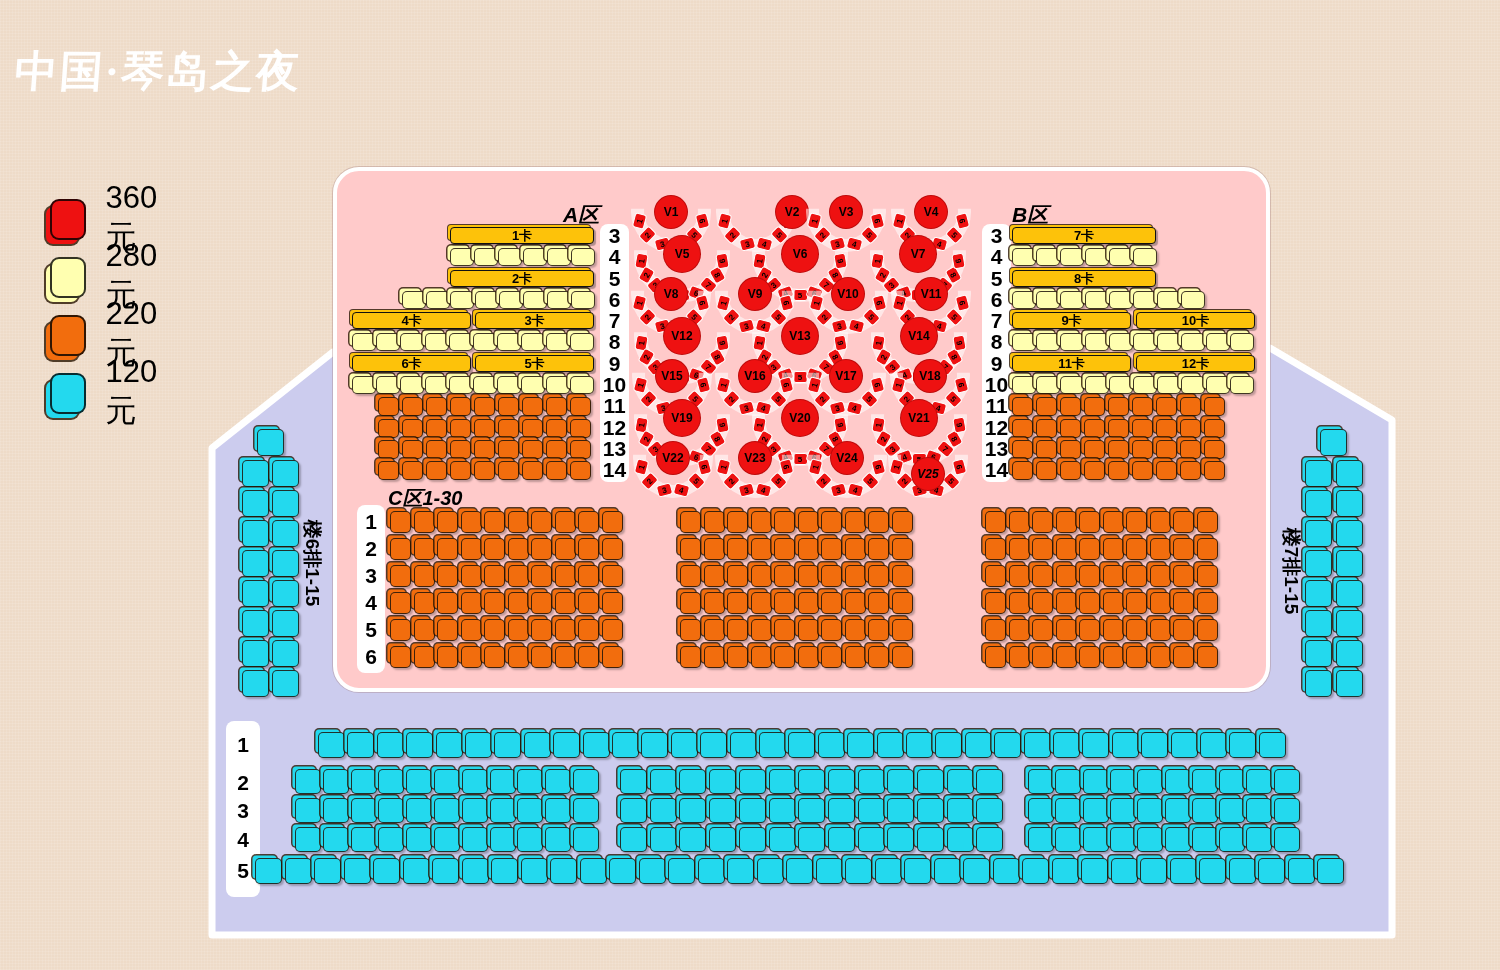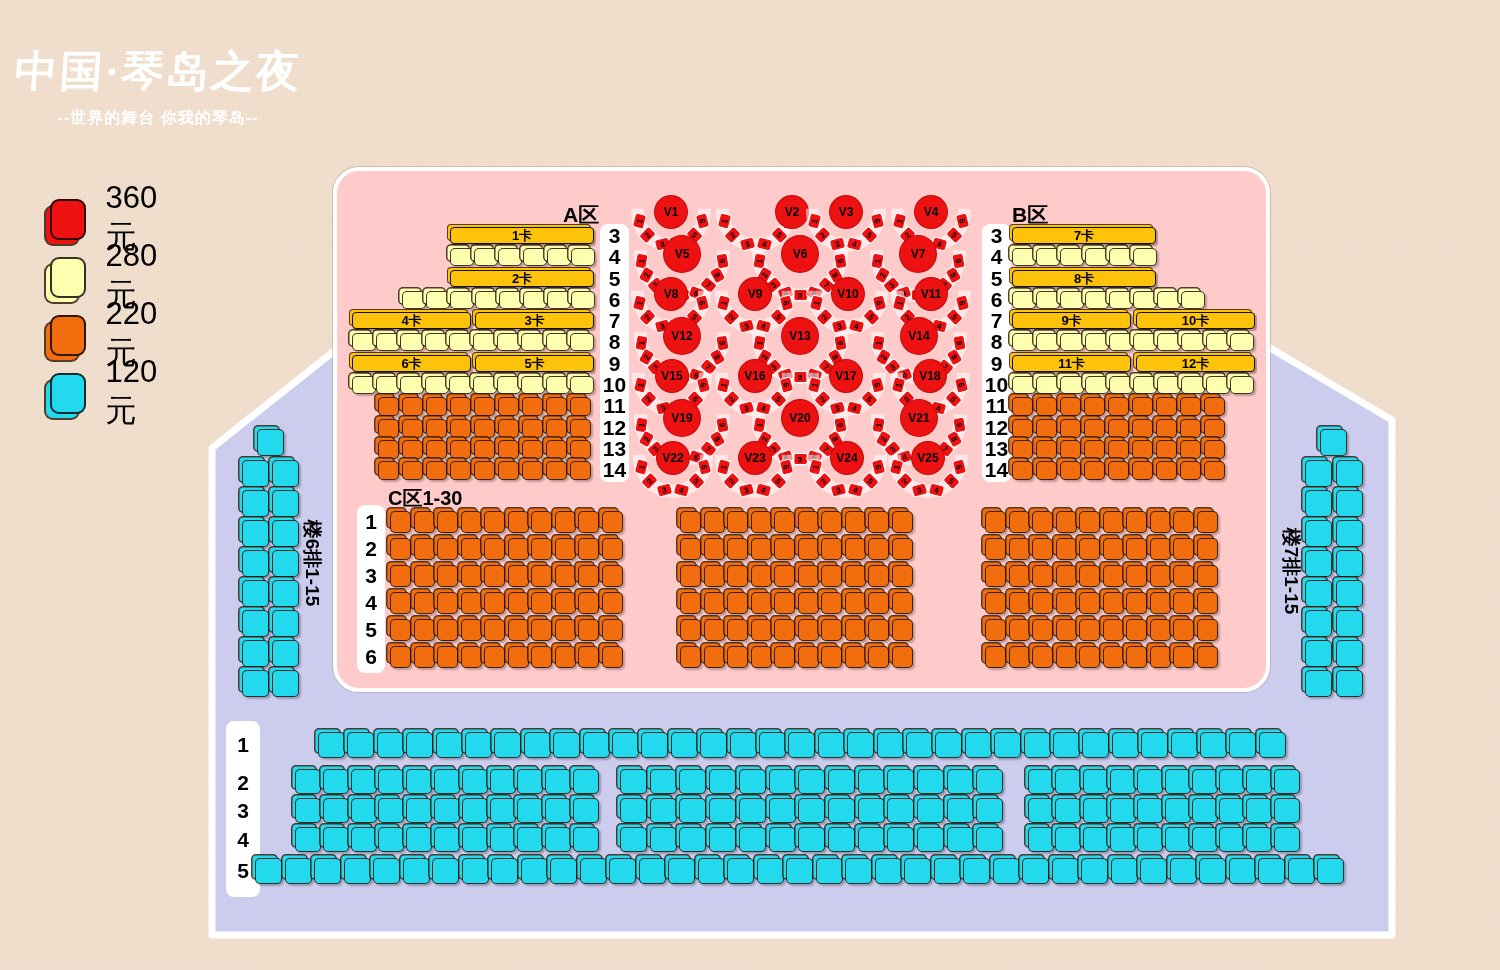--- a/index.html
+++ b/index.html
@@ -37,21 +37,21 @@
   .layer{position:absolute;left:0;top:0;width:1500px;height:970px;z-index:3;}
   .strip{position:absolute;background:#fff;border-radius:8px;}
   .rownum{position:absolute;transform:translate(-50%,-50%);font-size:21px;font-weight:bold;color:#000;white-space:nowrap;}
   .seat{position:absolute;border:1.5px solid rgba(30,20,10,.85);border-radius:5px;}
   .bar{
     position:absolute;height:17px;border:1.5px solid #111;border-radius:4px;
     display:flex;align-items:center;justify-content:center;
     font-size:13px;font-weight:bold;color:#000;
     box-shadow:-3px -3px 0 -1px var(--gold,#fdc20a), -3px -3px 0 0 rgba(40,20,0,.8), 1.5px 2px 1px rgba(0,0,0,.3);
   }
-  .sec-label{position:absolute;font-size:21px;font-weight:bold;color:#000;z-index:4;white-space:nowrap;}
+  .sec-label{position:absolute;font-size:21px;font-weight:bold;color:#000;z-index:4;white-space:nowrap;font-style:italic;}
   .vlabel{position:absolute;transform:translate(-50%,-50%) rotate(90deg);font-size:19px;font-weight:bold;color:#000;z-index:4;white-space:nowrap;}
   .vip-ring{position:absolute;border:13px solid rgba(255,255,255,.55);border-radius:50%;clip-path:inset(46% -4px -4px -4px);}
   .vip-circle{
     position:absolute;border-radius:50%;display:flex;align-items:center;justify-content:center;
     font-size:12px;font-weight:bold;color:#000;border:1px solid rgba(120,0,0,.4);
   }
   .vip-seat{
     position:absolute;width:15px;height:12px;border:1px solid #fff;border-radius:3px;
     display:flex;align-items:center;justify-content:center;
     font-size:8px;font-weight:bold;color:#000;
@@ -865,27 +865,26 @@
       <div class="vip-seat" style="left: 862.835px; top: 475.335px; background: rgb(238, 17, 17); transform: rotate(45deg);">5</div>
       <div class="vip-seat" style="left: 871.376px; top: 460.541px; background: rgb(238, 17, 17); transform: rotate(75deg);">6</div>
       <div class="vip-circle" style="left: 830px; top: 441px; width: 34px; height: 34px; background: rgb(238, 17, 17);">V24</div>
       <div class="vip-ring" style="left: 888px; top: 418px; width: 80px; height: 80px;"></div>
       <div class="vip-seat" style="left: 888.624px; top: 460.541px; background: rgb(238, 17, 17); transform: rotate(-75deg);">1</div>
       <div class="vip-seat" style="left: 897.165px; top: 475.335px; background: rgb(238, 17, 17); transform: rotate(-45deg);">2</div>
       <div class="vip-seat" style="left: 911.959px; top: 483.876px; background: rgb(238, 17, 17); transform: rotate(-15deg);">3</div>
       <div class="vip-seat" style="left: 929.041px; top: 483.876px; background: rgb(238, 17, 17); transform: rotate(15deg);">4</div>
       <div class="vip-seat" style="left: 943.835px; top: 475.335px; background: rgb(238, 17, 17); transform: rotate(45deg);">5</div>
       <div class="vip-seat" style="left: 952.376px; top: 460.541px; background: rgb(238, 17, 17); transform: rotate(75deg);">6</div>
-      <div class="vip-circle" style="left: 911px; top: 441px; width: 34px; height: 34px; background: rgb(238, 17, 17);">V25</div>
+      <div class="vip-circle" style="left: 911px; top: 457px; width: 34px; height: 34px; background: rgb(238, 17, 17); font-style: italic;">V25</div>
     </div>
 
 
   <div class="logo">
     <div class="logo-main">中国·琴岛之夜</div>
-    <div class="logo-tag">--世界的舞台 你我的琴岛--</div>
   </div>
 
   <div class="legend">
     <div class="legend-item" style="top:0px">
       <div class="legend-swatch" style="background: rgb(238, 17, 17); box-shadow: rgb(238, 17, 17) -6px 6px 0px -2px, rgba(40, 20, 0, 0.8) -6px 6px 0px 0px;"></div>
       <div class="legend-label">360元</div>
     </div>
     <div class="legend-item" style="top:58px">
       <div class="legend-swatch" style="background: rgb(255, 255, 176); box-shadow: rgb(255, 255, 176) -6px 6px 0px -2px, rgba(40, 20, 0, 0.8) -6px 6px 0px 0px;"></div>
       <div class="legend-label">280元</div>

